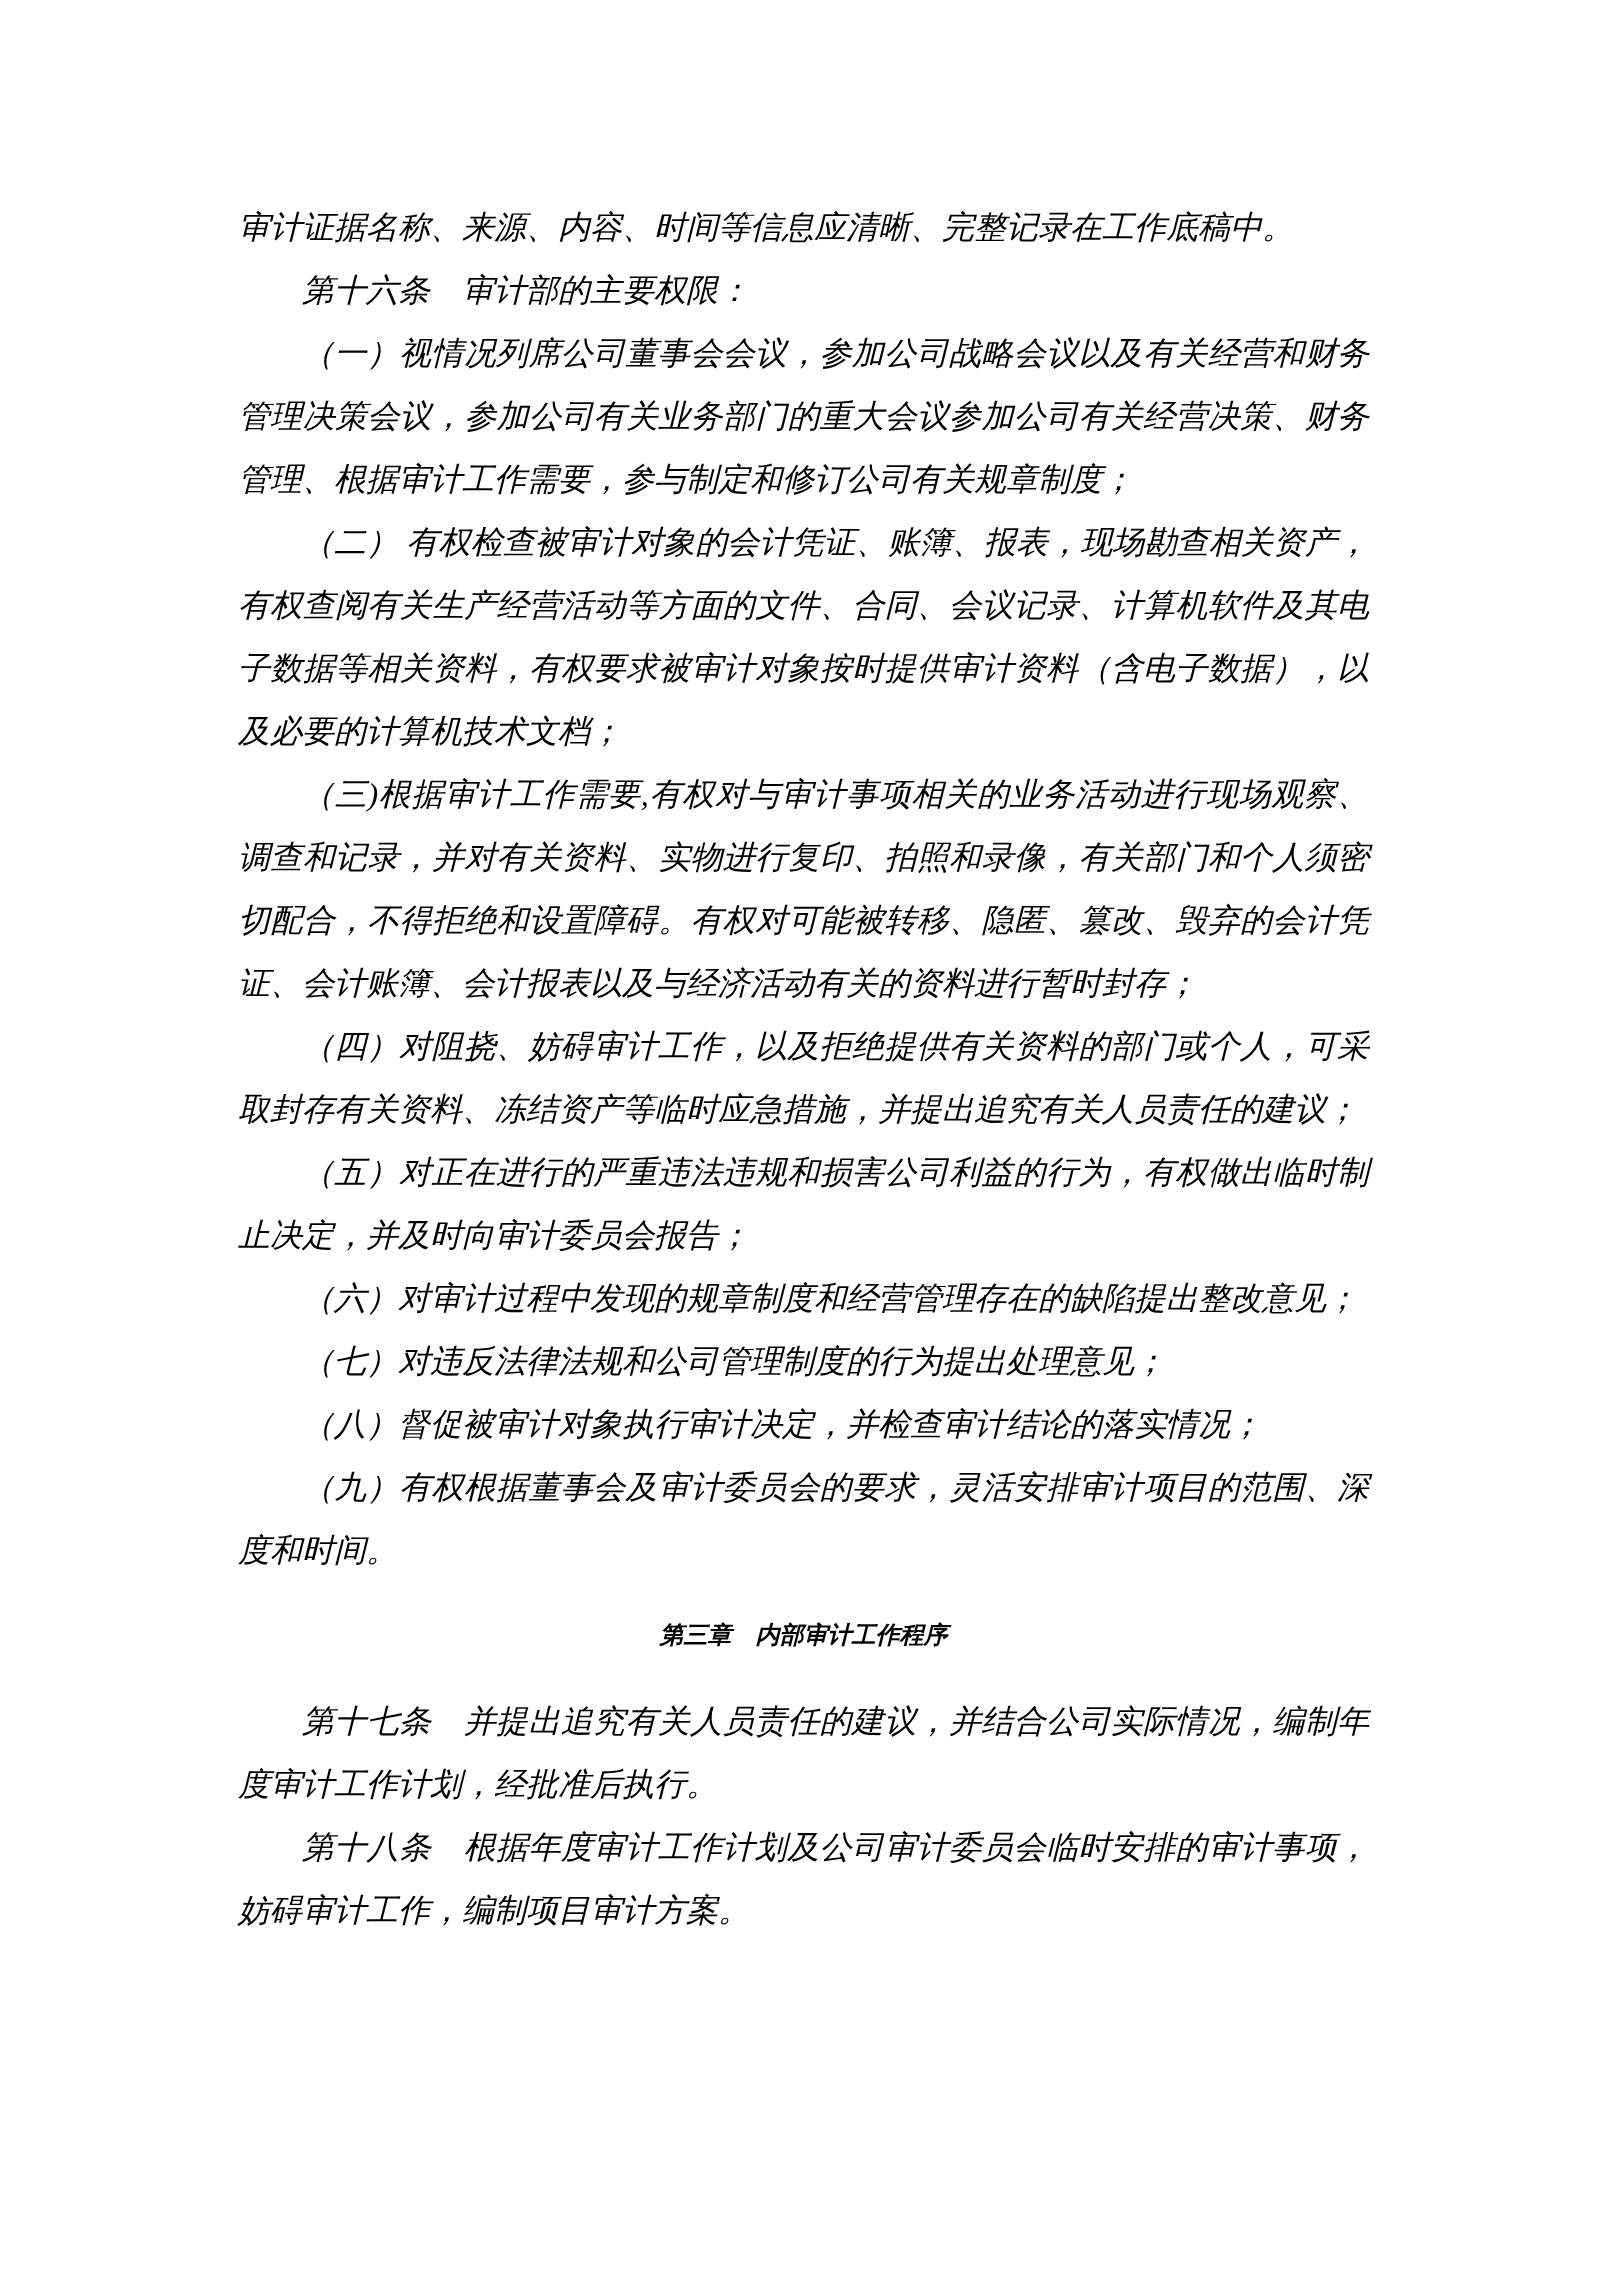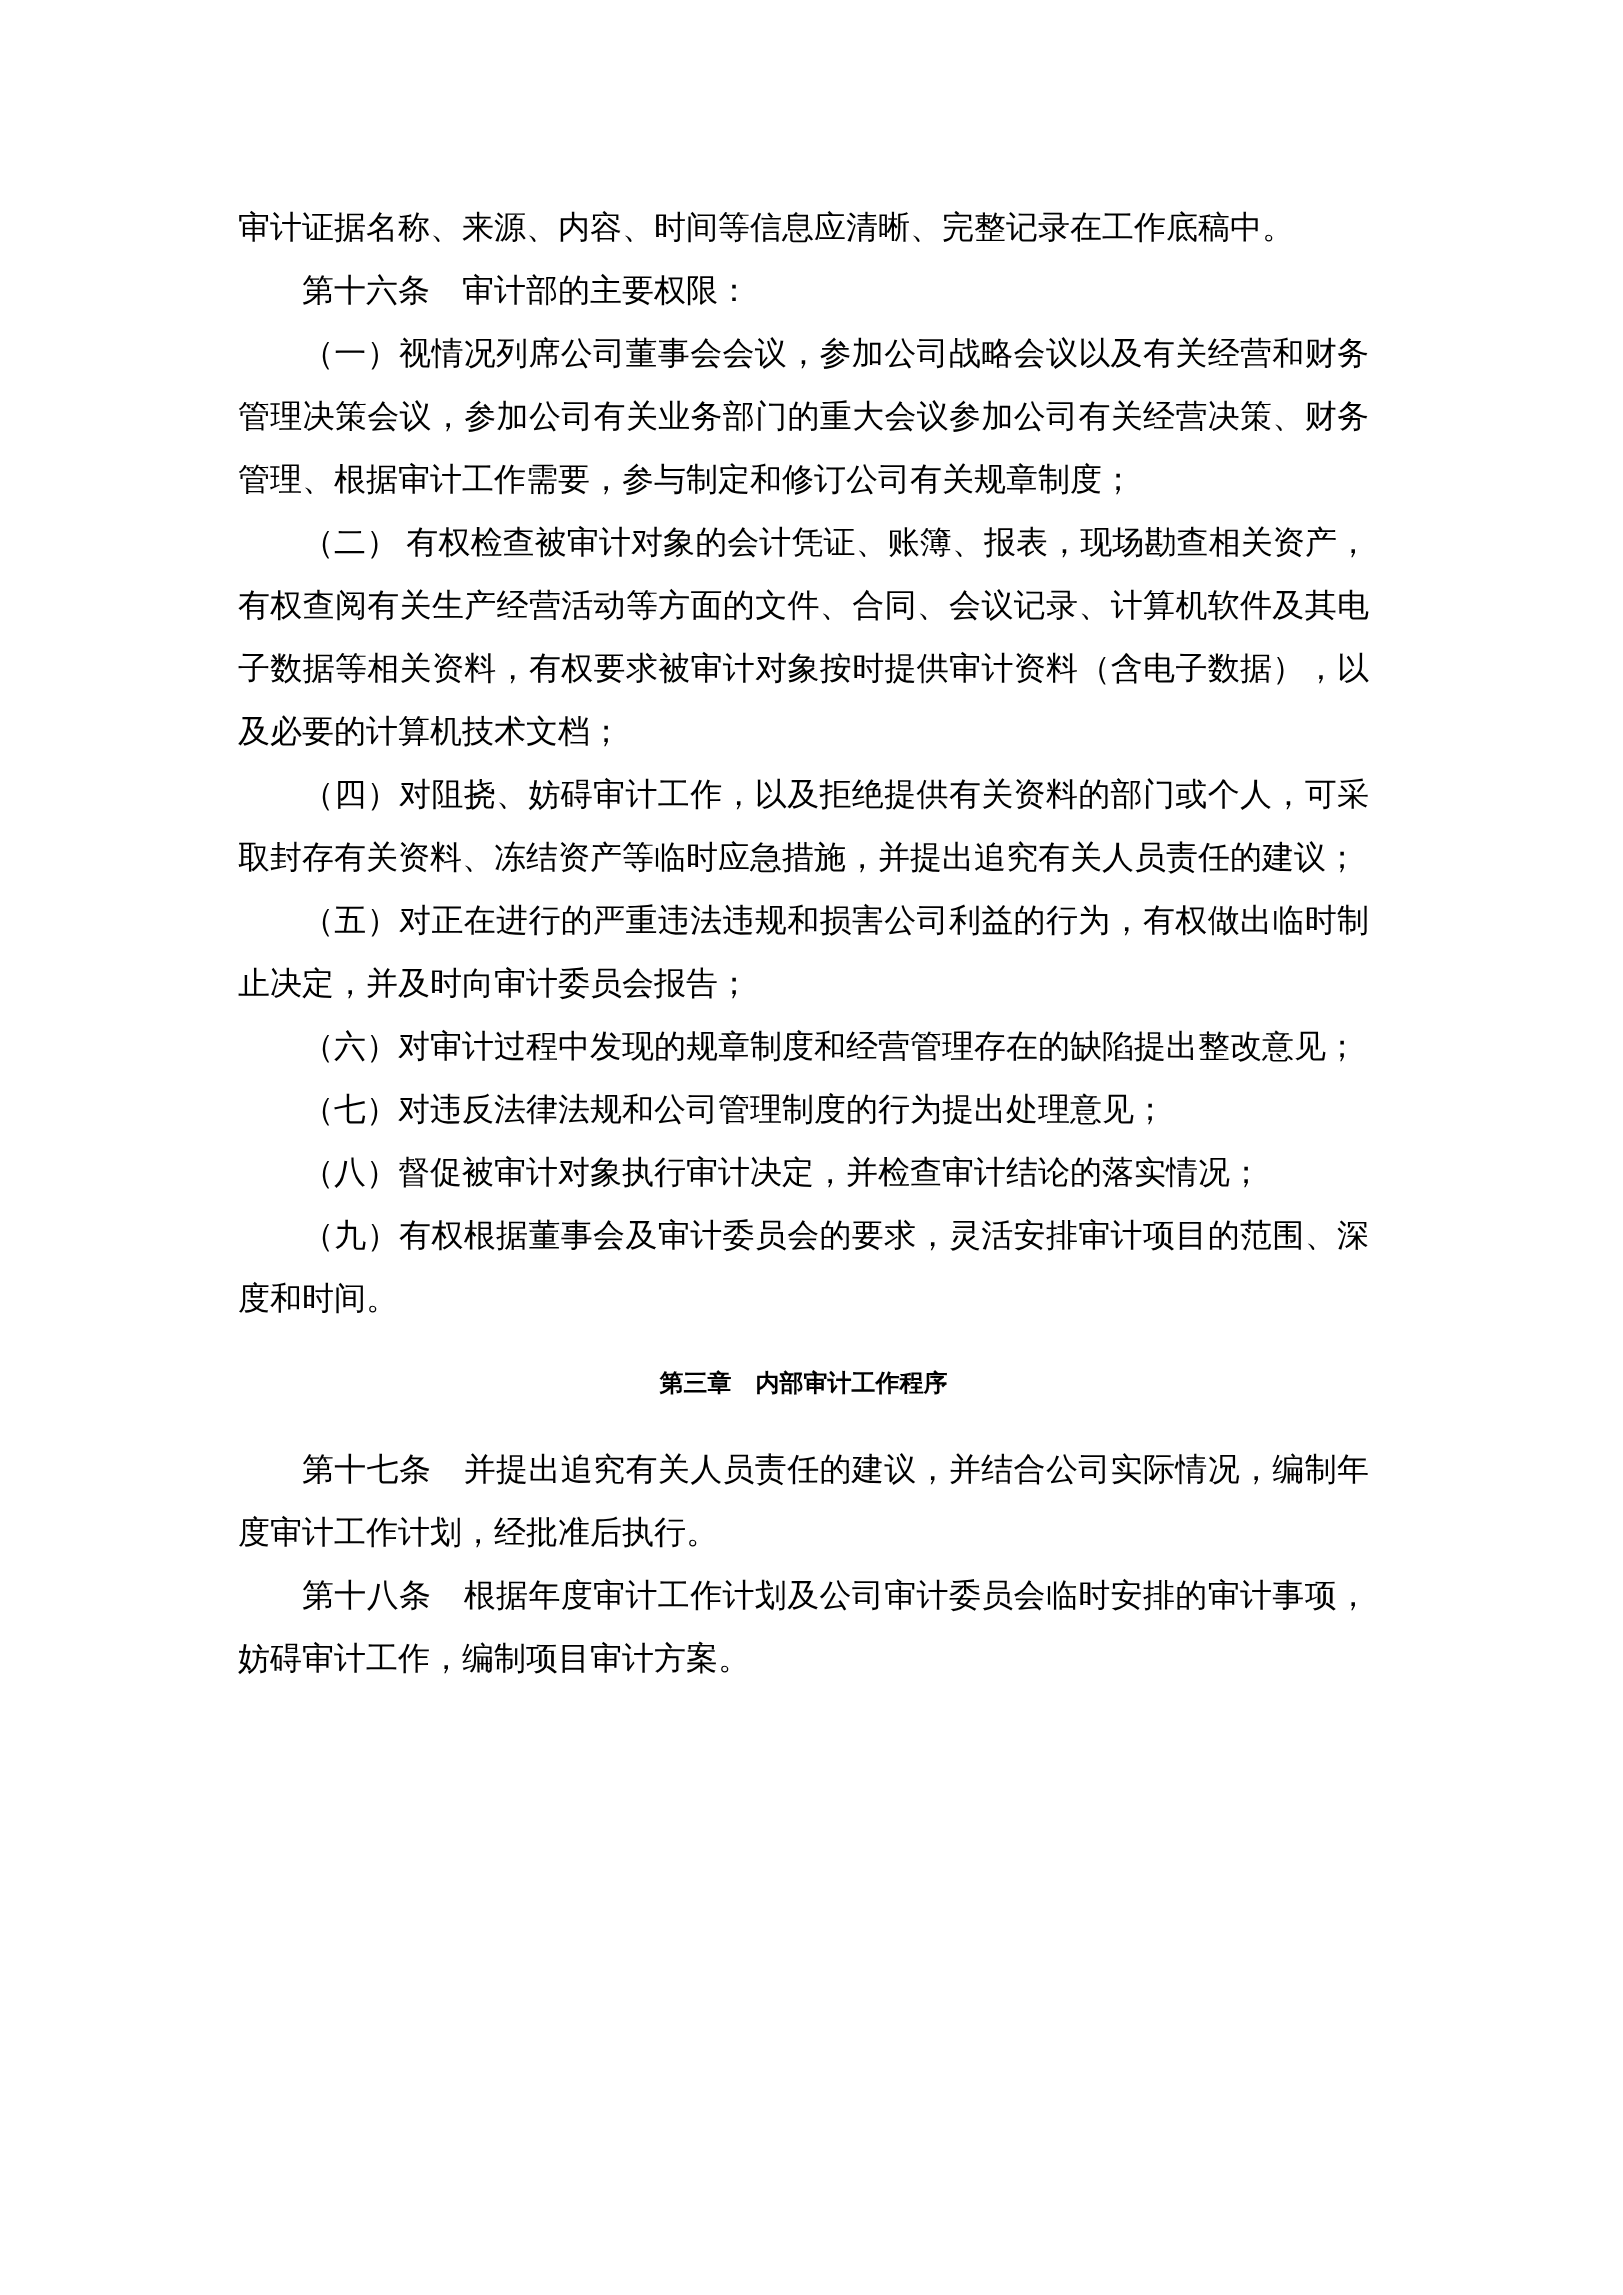--- a/index.html
+++ b/index.html
@@ -6,20 +6,21 @@
     margin: 0;
     padding: 0;
     background: #ffffff;
   }
   .sheet {
     position: relative;
     width: 1465px;
     height: 2295px;
     background: #ffffff;
     overflow: hidden;
+    font-style: italic;
   }
   .page-text {
     position: absolute;
     left: 238px;
     top: 196px;
     width: 1131px;
     font-family: "Liberation Serif", "DejaVu Serif", serif;
     font-size: 32px;
     line-height: 63px;
     color: #000000;
@@ -45,20 +46,21 @@
 </style>
 </head>
 <body>
 
 <div class="sheet">
   <div class="page-text">
     <p class="para no-indent">审计证据名称、来源、内容、时间等信息应清晰、完整记录在工作底稿中。</p>
     <p class="para">第十六条　审计部的主要权限：</p>
     <p class="para">（一）视情况列席公司董事会会议，参加公司战略会议以及有关经营和财务管理决策会议，参加公司有关业务部门的重大会议参加公司有关经营决策、财务管理、根据审计工作需要，参与制定和修订公司有关规章制度；</p>
     <p class="para">（二） 有权检查被审计对象的会计凭证、账簿、报表，现场勘查相关资产，有权查阅有关生产经营活动等方面的文件、合同、会议记录、计算机软件及其电子数据等相关资料，有权要求被审计对象按时提供审计资料（含电子数据），以及必要的计算机技术文档；</p>
+    <p class="para">（三)根据审计工作需要,有权对与审计事项相关的业务活动进行现场观察、调查和记录，并对有关资料、实物进行复印、拍照和录像，有关部门和个人须密切配合，不得拒绝和设置障碍。有权对可能被转移、隐匿、篡改、毁弃的会计凭证、会计账簿、会计报表以及与经济活动有关的资料进行暂时封存；</p>
     <p class="para">（四）对阻挠、妨碍审计工作，以及拒绝提供有关资料的部门或个人，可采取封存有关资料、冻结资产等临时应急措施，并提出追究有关人员责任的建议；</p>
     <p class="para">（五）对正在进行的严重违法违规和损害公司利益的行为，有权做出临时制止决定，并及时向审计委员会报告；</p>
     <p class="para">（六）对审计过程中发现的规章制度和经营管理存在的缺陷提出整改意见；</p>
     <p class="para">（七）对违反法律法规和公司管理制度的行为提出处理意见；</p>
     <p class="para">（八）督促被审计对象执行审计决定，并检查审计结论的落实情况；</p>
     <p class="para">（九）有权根据董事会及审计委员会的要求，灵活安排审计项目的范围、深度和时间。</p>
     <p class="chapter-heading">第三章　内部审计工作程序</p>
     <p class="para">第十七条　并提出追究有关人员责任的建议，并结合公司实际情况，编制年度审计工作计划，经批准后执行。</p>
     <p class="para">第十八条　根据年度审计工作计划及公司审计委员会临时安排的审计事项，妨碍审计工作，编制项目审计方案。</p>
   </div>

